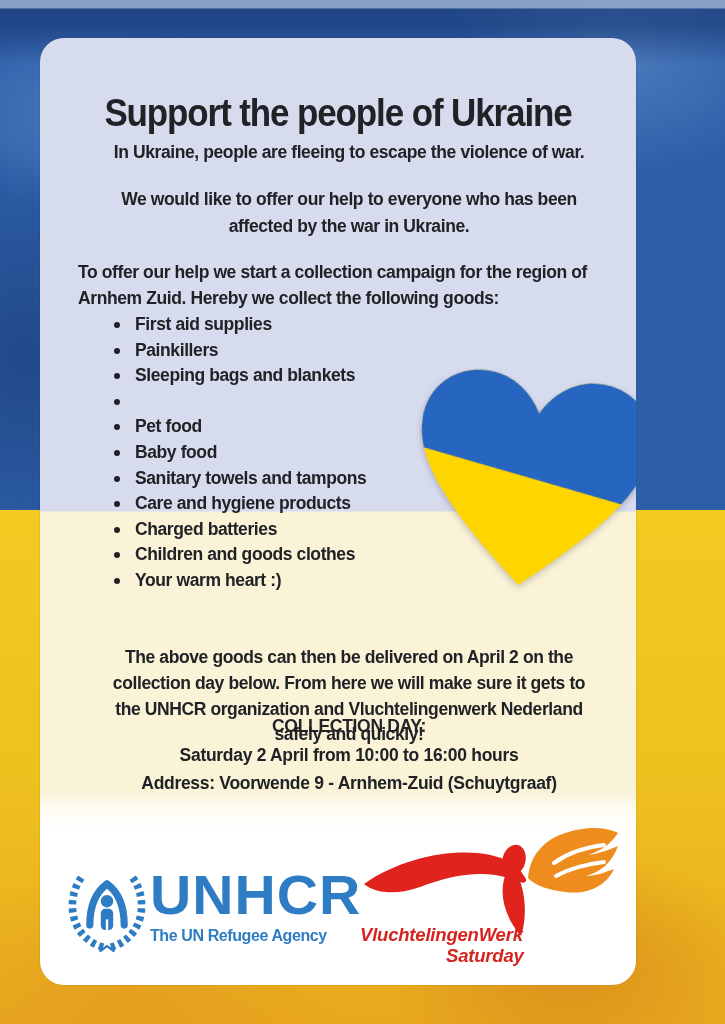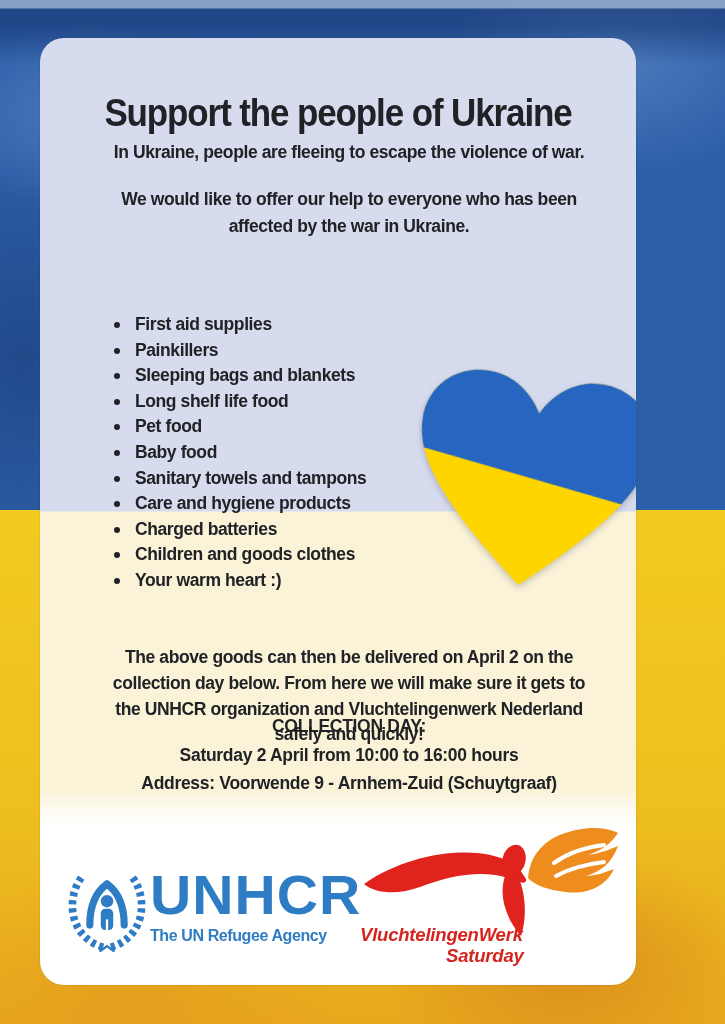--- a/index.html
+++ b/index.html
@@ -72,37 +72,37 @@
 <div class="bg-bottom"></div>
 
 <div class="panel">
 
   <h1 class="abs center flyer-title" style="margin:0;">Support the people of Ukraine</h1>
 
   <div class="abs center flyer-subtitle">In Ukraine, people are fleeing to escape the violence of war.</div>
 
   <div class="abs center intro">We would like to offer our help to everyone who has been affected by the war in Ukraine.</div>
 
+  <div class="abs campaign">To offer our help we start a collection campaign for the region of Arnhem Zuid. Hereby we collect the following goods:</div>
 
   <ul class="abs goods">
     <li>
         <span class="dot"></span>
         <span>First aid supplies</span>
       </li>
     <li>
         <span class="dot"></span>
         <span>Painkillers</span>
       </li>
     <li>
         <span class="dot"></span>
         <span>Sleeping bags and blankets</span>
       </li>
     <li>
         <span class="dot"></span>
-        <span>Long shelf life food</span>
       </li>
     <li>
         <span class="dot"></span>
         <span>Pet food</span>
       </li>
     <li>
         <span class="dot"></span>
         <span>Baby food</span>
       </li>
     <li>

